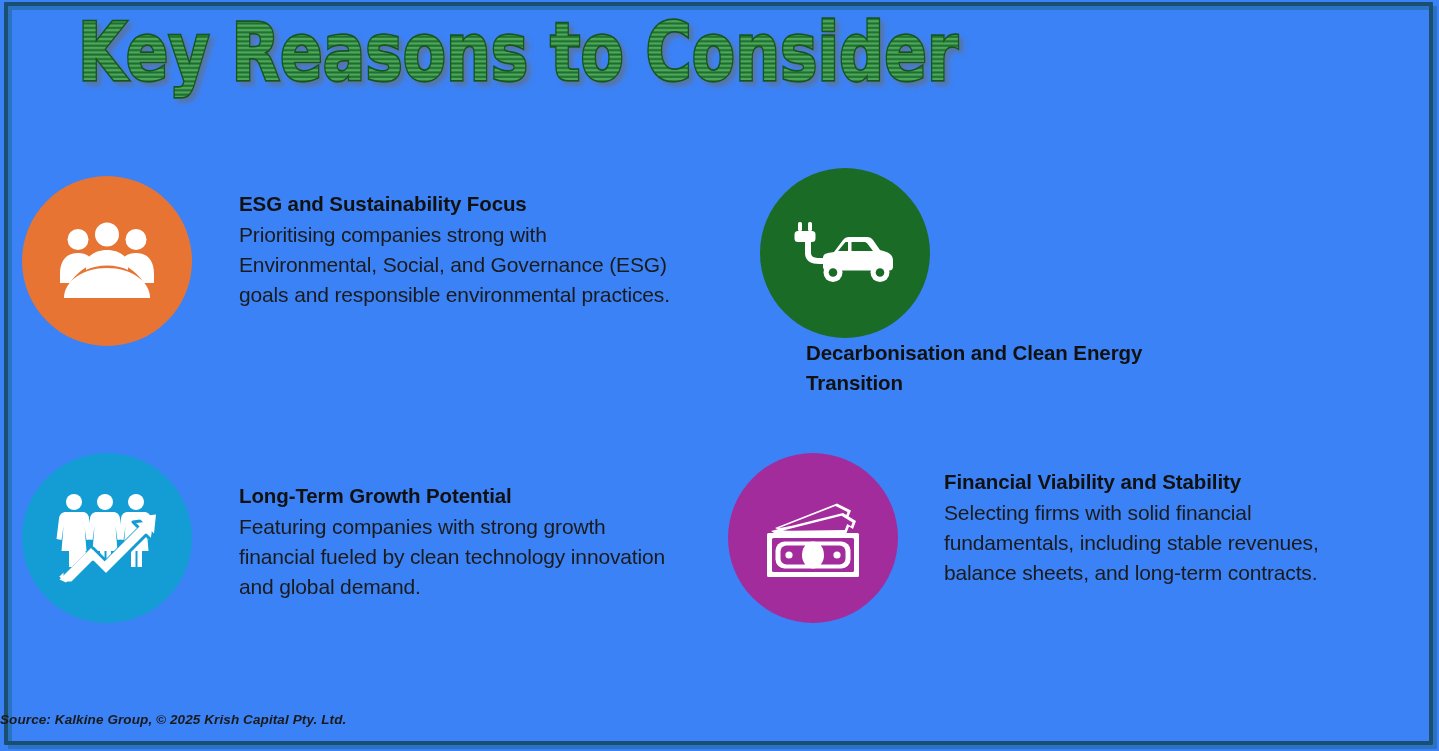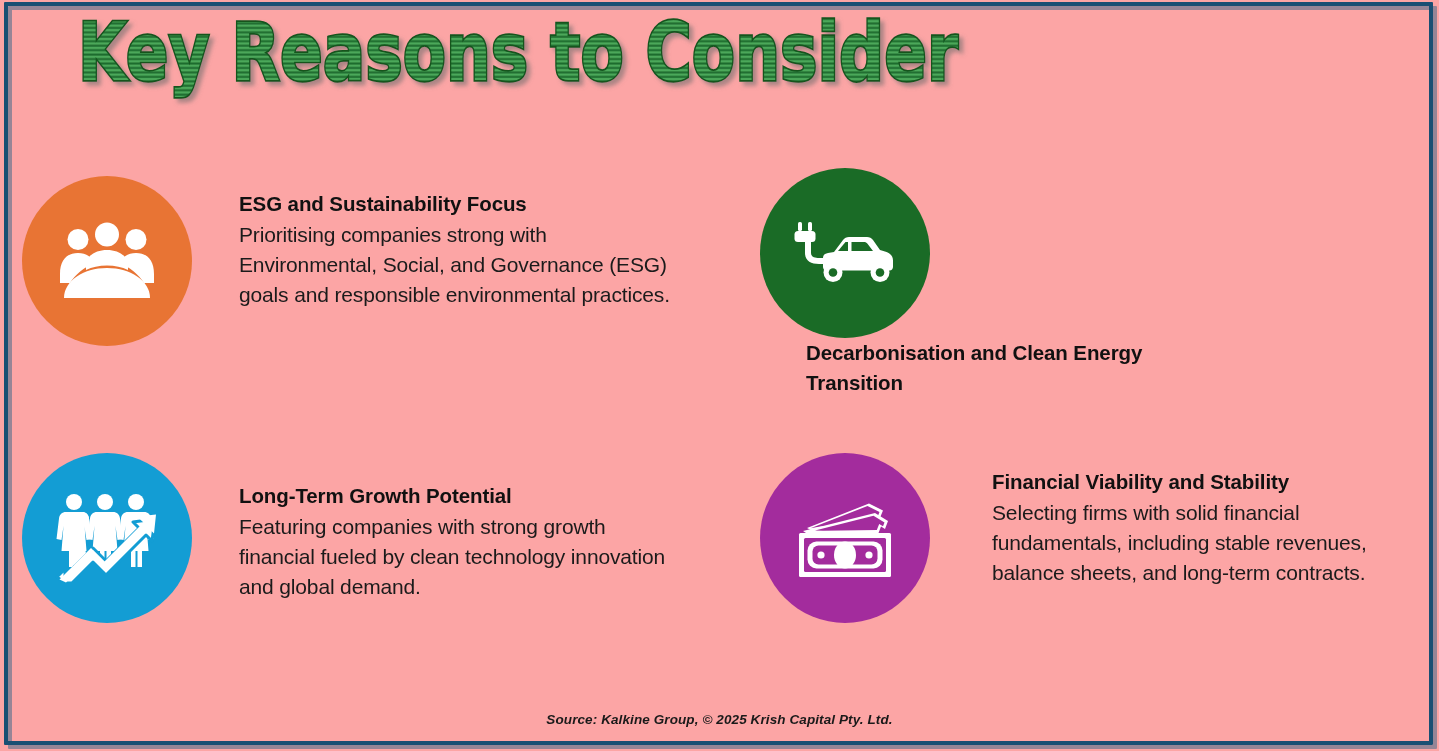--- a/index.html
+++ b/index.html
@@ -8,21 +8,21 @@
     background: #ffffff;
   }
   body {
     font-family: "Liberation Sans", sans-serif;
   }
 
   #slide {
     position: relative;
     width: 1439px;
     height: 751px;
-    background: #fca5a5;
+    background: #3b82f6;
     overflow: hidden;
     box-sizing: border-box;
   }
 
   
   .frame-shadow {
     position: absolute;
     left: 8px;
     top: 6px;
     width: 1429px;
@@ -60,21 +60,21 @@
 
   
   .card {
     position: absolute;
     display: flex;
     align-items: flex-start;
   }
   .card-1 { left: 22px;  top: 176px; width: 660px; }
   .card-2 { left: 760px; top: 168px; width: 665px; flex-direction: column; }
   .card-3 { left: 22px;  top: 453px; width: 660px; }
-  .card-4 { left: 760px; top: 453px; width: 665px; gap: 16px; }
+  .card-4 { left: 728px; top: 453px; width: 665px; }
 
   .icon-circle {
     flex: 0 0 auto;
     width: 170px;
     height: 170px;
     border-radius: 50%;
     display: flex;
     align-items: center;
     justify-content: center;
   }
@@ -111,21 +111,20 @@
   .card-2 .card-text { margin-top: 0px;  width: 420px; }
   .card-3 .card-text { margin-top: 28px; width: 440px; }
   .card-4 .card-text { margin-top: 14px; width: 400px; }
 
   
   .footer {
     position: absolute;
     left: 0;
     right: 0;
     top: 712px;
-    text-align: center;
     font-family: "Liberation Sans", sans-serif;
     font-weight: bold;
     font-style: italic;
     font-size: 13.5px;
     color: #1a1a1a;
     letter-spacing: 0.1px;
   }
 </style>
 </head>
 <body>

